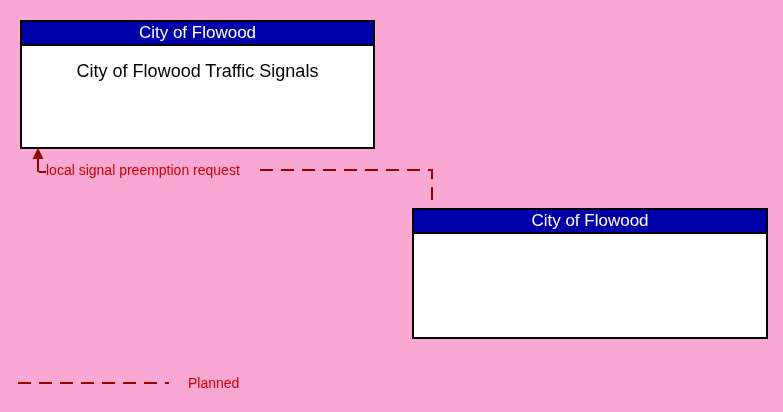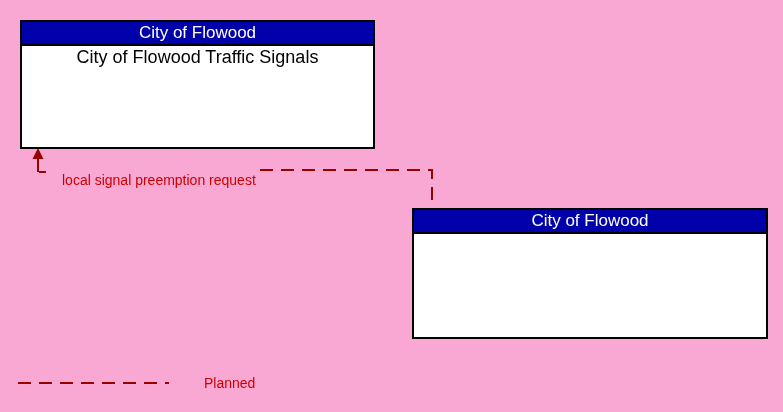--- a/index.html
+++ b/index.html
@@ -31,21 +31,21 @@
     line-height: 21px;
     text-align: center;
     white-space: nowrap;
     overflow: hidden;
   }
   .entity-title {
     color: #000000;
     font-size: 18px;
     line-height: 21px;
     text-align: center;
-    padding-top: 1px;
+    padding-top: 15px;
     white-space: nowrap;
   }
   #box-traffic-signals {
     left: 20px;
     top: 20px;
     width: 355px;
     height: 129px;
   }
   #box-fire-vehicles {
     left: 412px;
@@ -56,30 +56,29 @@
   #connector-svg {
     position: absolute;
     left: 0;
     top: 0;
     width: 783px;
     height: 412px;
   }
   .flow-label {
     position: absolute;
     left: 46px;
-    top: 172px;
+    top: 162px;
     color: #CC0000;
     font-size: 14px;
     line-height: 16px;
     white-space: nowrap;
-    margin-left: 16px;
   }
   .legend-label {
     position: absolute;
-    left: 204px;
+    left: 188px;
     top: 375px;
     color: #CC0000;
     font-size: 14px;
     line-height: 16px;
     white-space: nowrap;
   }
 </style>
 </head>
 <body>
 

